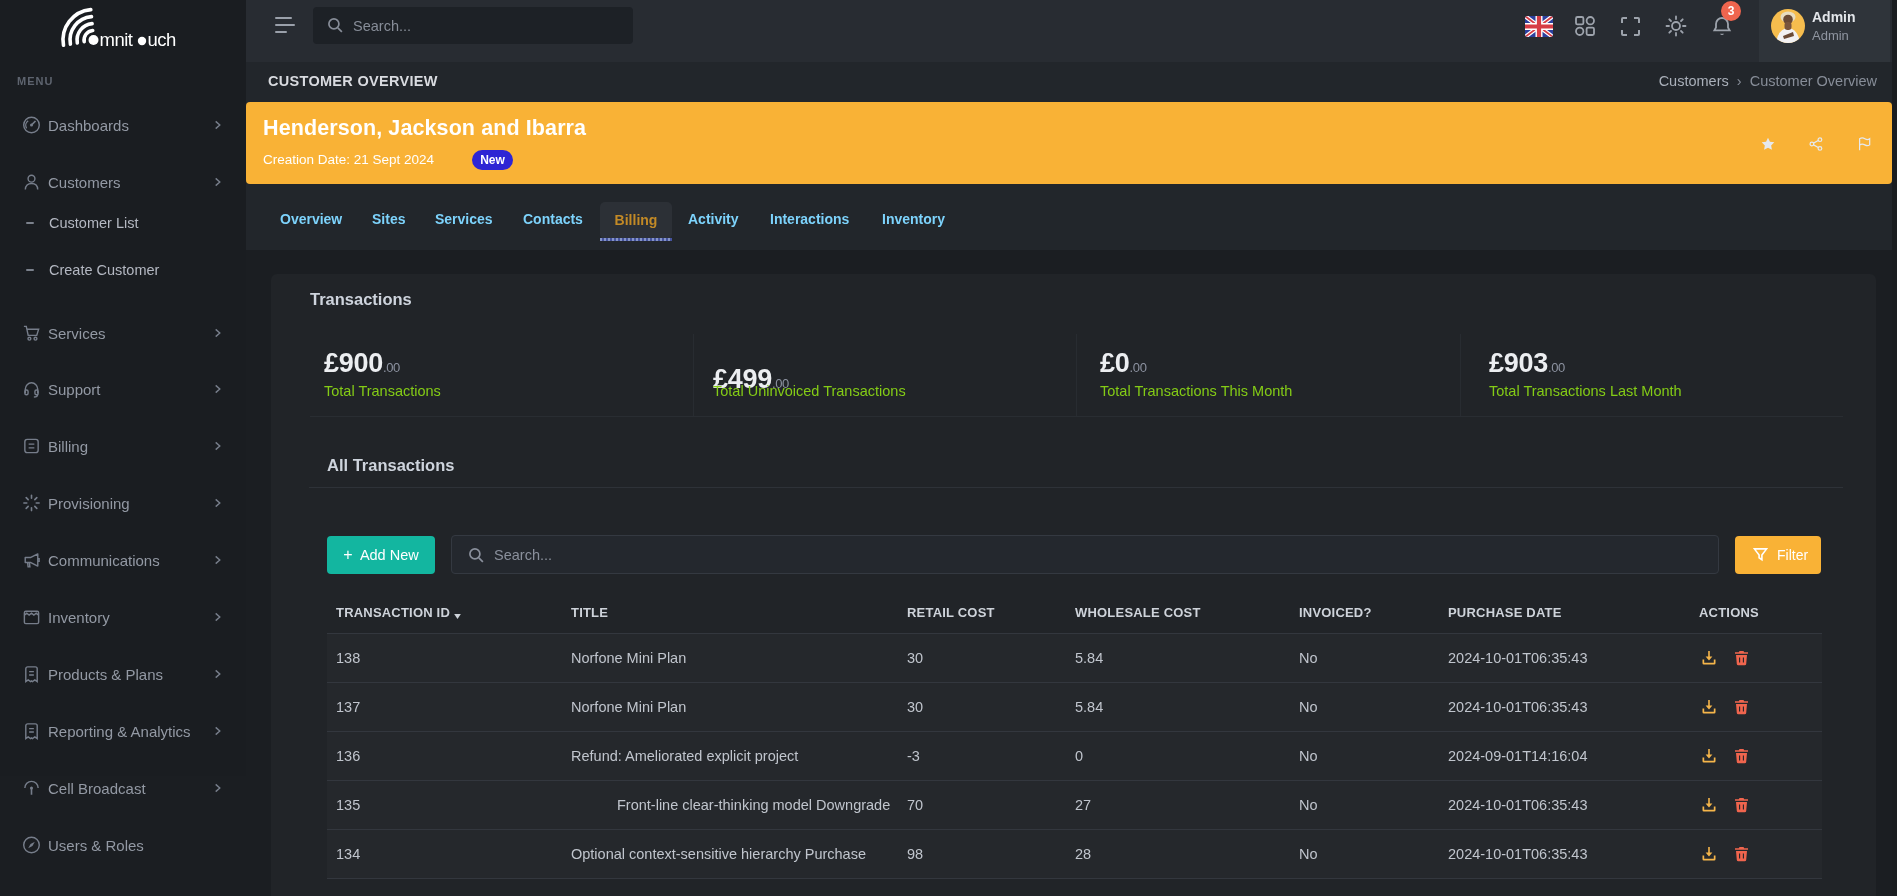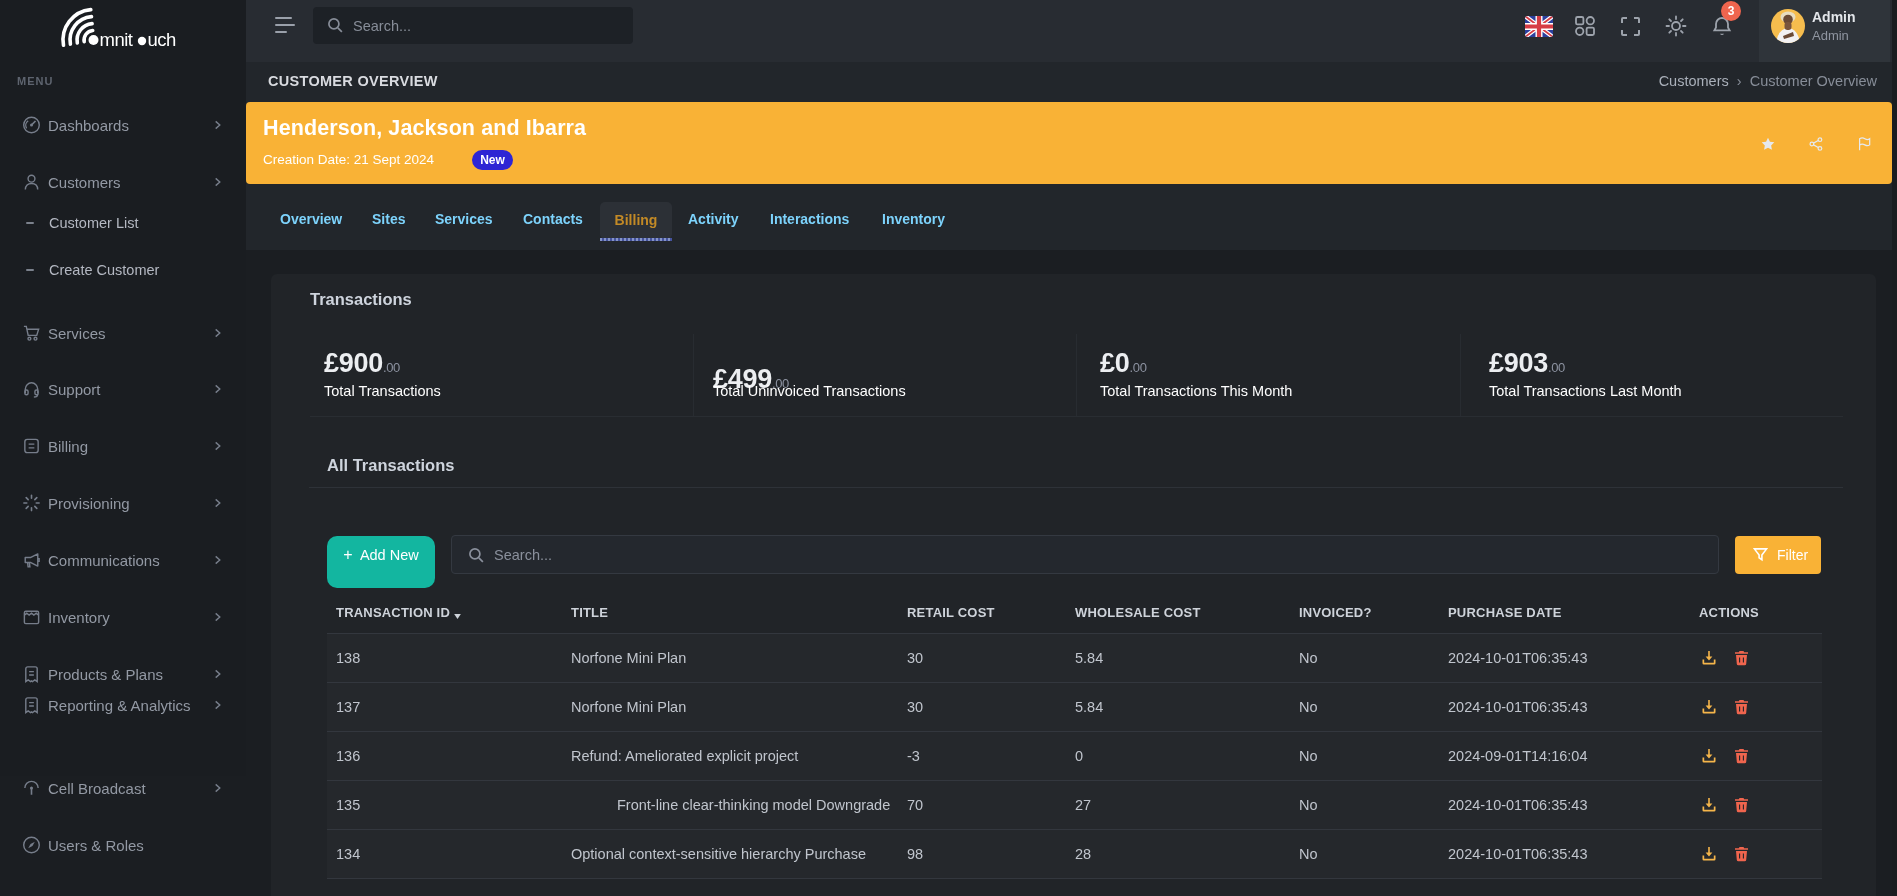--- a/index.html
+++ b/index.html
@@ -42,24 +42,24 @@
 
 .tab { position:absolute; top:211px; font-size:14px; font-weight:bold; color:#7dd3fc; }
 #tabactive { position:absolute; left:600px; top:202px; width:72px; height:37px; background:#2c3036; border-radius:5px; text-align:center; line-height:37px; font-size:14px; font-weight:bold; color:#c38a26; }
 #tabline { position:absolute; left:600px; top:238px; width:72px; height:2.5px; background:repeating-linear-gradient(90deg,#8594c8 0 2px,#46549f 2px 4px); }
 
 
 #card { position:absolute; left:271px; top:274px; width:1605px; height:700px; background:#212428; border-radius:6px; }
 .cardhead { position:absolute; font-size:16.5px; font-weight:bold; color:#ced4dd; }
 .statnum { position:absolute; font-size:27px; font-weight:bold; color:#eceef1; letter-spacing:-0.3px; }
 .statnum small { font-size:13px; font-weight:normal; color:#8c92a0; }
-.statlbl { position:absolute; font-size:14.5px; color:#ffffff; }
+.statlbl { position:absolute; font-size:14.5px; color:#84cc16; }
 #divider { position:absolute; left:309px; top:487px; width:1534px; height:1px; background:#2e3238; }
 
-#addnew { position:absolute; left:327px; top:536px; width:108px; height:52px; background:#13b6a0; border-radius:10px; color:#fff; font-size:14.5px; line-height:38px; text-align:center; }
+#addnew { position:absolute; left:327px; top:536px; width:108px; height:38px; background:#13b6a0; border-radius:4px; color:#fff; font-size:14.5px; line-height:38px; text-align:center; }
 #fsearch { position:absolute; left:451px; top:535px; width:1268px; height:39px; background:#24282e; border:1px solid #343941; border-radius:4px; }
 #fsearch .ph { position:absolute; left:42px; top:50%; transform:translateY(-50%); font-size:14.5px; color:#8a909c; }
 #filter { position:absolute; left:1735px; top:536px; width:86px; height:38px; background:#f9b236; border-radius:4px; color:#fff; font-size:14px; line-height:38px; }
 
 
 .th { position:absolute; font-size:13px; font-weight:bold; letter-spacing:0.2px; color:#ced3da; }
 .td { position:absolute; font-size:14.5px; color:#c0c5cd; }
 .rowsep { position:absolute; left:327px; width:1495px; height:1px; background:#33373e; }
 .rowbg { position:absolute; left:327px; width:1495px; height:49px; background:rgba(255,255,255,0.018); }
 
@@ -190,21 +190,21 @@
     <div class="mi" style="top:662px;">
       <svg class="ic" viewBox="0 0 20 20" fill="none" stroke="#767d8a" stroke-width="1.5">
           <path d="M4 4.5 a2 2 0 0 1 2-2 h8 a2 2 0 0 1 2 2 V18 l-2.5-1.8 L11 18 l-1-0.7 L9 18 l-2.5-1.8 L4 18 Z"></path>
           <path d="M7.5 7.5 H12.5 M7.5 11 H12.5"></path>
         </svg>
       <span class="lb">Products &amp; Plans</span>
       <svg class="chev" viewBox="0 0 8 10" fill="none" stroke="#767d8a" stroke-width="1.6">
           <path d="M2 1 L6.5 5 L2 9"></path>
         </svg>
     </div>
-    <div class="mi" style="top:693px;">
+    <div class="mi" style="top:719px;">
       <svg class="ic" viewBox="0 0 20 20" fill="none" stroke="#767d8a" stroke-width="1.5">
           <path d="M4 4.5 a2 2 0 0 1 2-2 h8 a2 2 0 0 1 2 2 V18 l-2.5-1.8 L11 18 l-1-0.7 L9 18 l-2.5-1.8 L4 18 Z"></path>
           <path d="M7.5 7.5 H12.5 M7.5 11 H12.5"></path>
         </svg>
       <span class="lb">Reporting &amp; Analytics</span>
       <svg class="chev" viewBox="0 0 8 10" fill="none" stroke="#767d8a" stroke-width="1.6">
           <path d="M2 1 L6.5 5 L2 9"></path>
         </svg>
     </div>
     <div class="mi" style="top:776px;">

